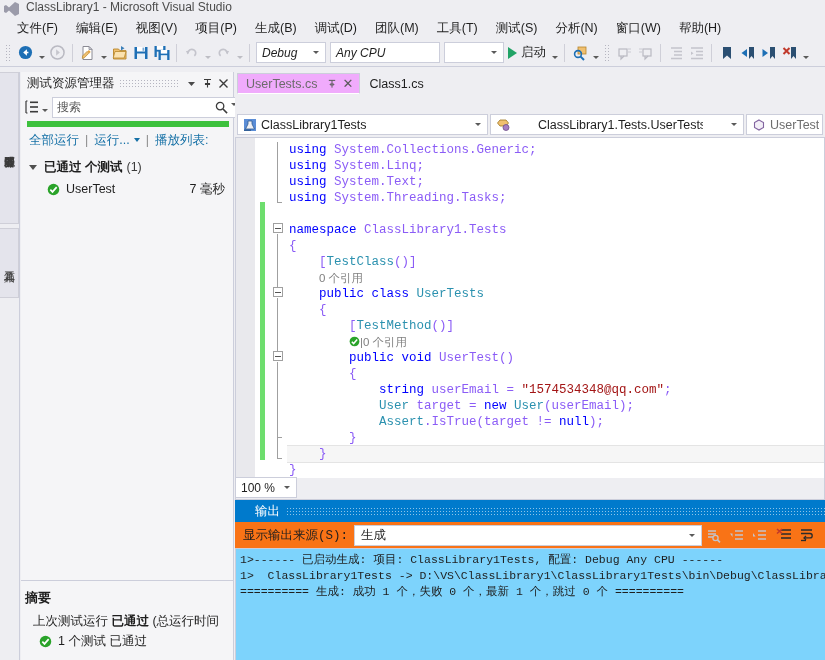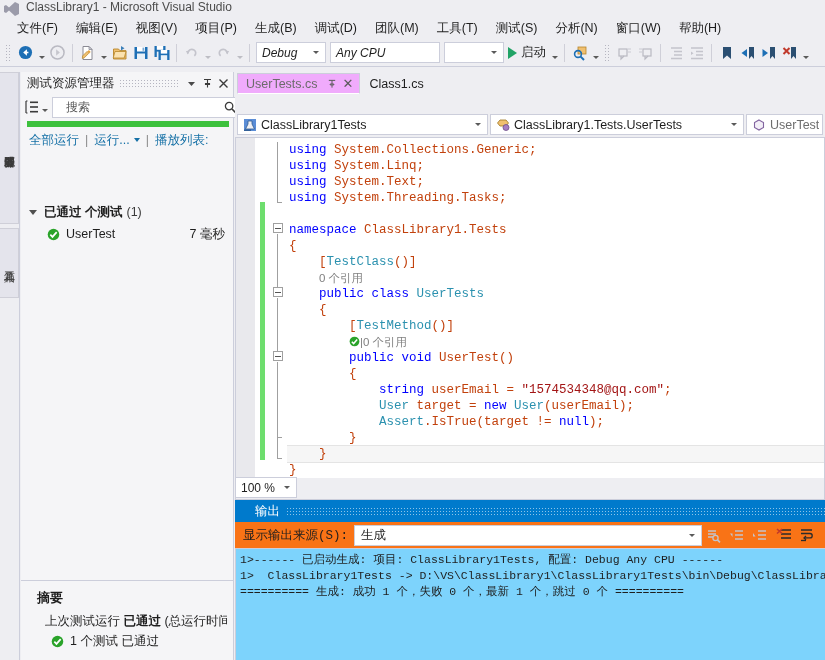--- a/index.html
+++ b/index.html
@@ -111,21 +111,21 @@
   }
   #te-group-btn{
     width:26px;height:21px;display:flex;align-items:center;justify-content:center;cursor:default;
   }
   #te-group-arrow{
     width:12px;height:21px;display:flex;align-items:flex-end;justify-content:center;padding-bottom:6px;cursor:default;
   }
   #te-group-arrow i{width:0;height:0;border-left:3.5px solid transparent;border-right:3.5px solid transparent;border-top:3.5px solid #5a5a5a;}
   #te-search{
     flex:1;height:21px;background:#fff;border:1px solid #cccedb;display:flex;align-items:center;
-    margin-left:4px;padding:0 2px 0 11px;
+    margin-left:4px;padding:0 2px 0 2px;
   }
   #te-search input{
     flex:1;border:none;outline:none;font-size:12px;font-family:inherit;color:#1e1e1e;background:transparent;
   }
   #te-search input::placeholder{color:#5b5b5b;}
   #te-search-icon{width:15px;display:flex;align-items:center;justify-content:center;cursor:default;}
   #te-search-arrow{width:10px;display:flex;align-items:flex-end;justify-content:center;padding-bottom:6px;cursor:default;}
   #te-search-arrow i{width:0;height:0;border-left:3.5px solid transparent;border-right:3.5px solid transparent;border-top:3.5px solid #5a5a5a;}
   #te-progress{height:6px;background:#3dc13d;margin:1px 4px 0 6px;}
   #te-links{
@@ -133,36 +133,36 @@
   }
   .te-link{color:#1570a6;font-size:12.5px;cursor:pointer;}
   .te-pipe{color:#8b8b8b;margin:0 6px;font-size:12.5px;}
   .te-link-arrow{
     display:inline-block;width:0;height:0;border-left:3.5px solid transparent;
     border-right:3.5px solid transparent;border-top:4px solid #1570a6;
     margin-left:4px;vertical-align:2px;
   }
   #te-tree{flex:1;padding-top:3px;overflow:hidden;}
   #te-group-row{
-    height:22px;display:flex;align-items:center;padding-left:8px;cursor:default;margin-top:45px;
+    height:22px;display:flex;align-items:center;padding-left:8px;cursor:default;
   }
   .tri-down{
     width:0;height:0;border-left:4.5px solid transparent;border-right:4.5px solid transparent;
     border-top:5px solid #4f4f4f;margin-right:7px;
   }
   #te-group-label{font-size:12.5px;color:#1e1e1e;font-weight:bold;}
   #te-group-count{font-size:12.5px;color:#3b3b3b;margin-left:4px;}
   #te-test-row{
     height:22px;display:flex;align-items:center;padding-left:26px;padding-right:8px;cursor:default;
   }
   #te-test-name{font-size:12.5px;color:#1e1e1e;margin-left:6px;}
   #te-test-time{margin-left:auto;font-size:12.5px;color:#1e1e1e;}
   .pass-icon{width:13px;height:13px;display:inline-block;}
   #te-summary{
-    border-top:1px solid #cccedb;padding:8px 6px 10px 16px;background:#f5f5f7;margin-top:10px;
+    border-top:1px solid #cccedb;padding:8px 6px 10px 4px;background:#f5f5f7;margin-top:10px;
   }
   #te-sum-title{font-size:13px;font-weight:bold;color:#1e1e1e;margin-bottom:6px;}
   #te-sum-line1{font-size:12.5px;color:#1e1e1e;padding-left:8px;white-space:nowrap;overflow:hidden;}
   #te-sum-line1 b{font-weight:bold;}
   #te-sum-line2{font-size:12.5px;color:#1e1e1e;padding-left:8px;display:flex;align-items:center;margin-top:3px;}
   #te-sum-line2 span{margin-left:6px;}
   
   #editor-area{
     position:absolute;left:235px;top:72px;right:0;bottom:0;background:#eeeef2;
     display:flex;flex-direction:column;
@@ -180,21 +180,21 @@
   }
   .nav-combo{
     height:21px;background:#fff;border:1px solid #cccedb;display:flex;align-items:center;
     padding:0 2px 0 4px;font-size:12.5px;cursor:default;overflow:hidden;
   }
   .nav-combo .ico{width:16px;display:flex;align-items:center;justify-content:center;flex:0 0 16px;}
   .nav-combo .lbl{margin-left:3px;white-space:nowrap;overflow:hidden;}
   .nav-combo .cb-arrow{margin-left:auto;width:14px;display:flex;align-items:center;justify-content:center;flex:0 0 14px;}
   .nav-combo .cb-arrow i{width:0;height:0;border-left:3.5px solid transparent;border-right:3.5px solid transparent;border-top:3.5px solid #5a5a5a;}
   #nav-project{width:251px;}
-  #nav-type{width:254px;}
+  #nav-type{width:254px;gap:24px;}
   #nav-member{flex:1;min-width:0;color:#6d6d6d;}
   
   #code-pane{
     flex:1;background:#fff;border:1px solid #cccedb;border-bottom:none;
     display:flex;position:relative;overflow:hidden;min-height:0;
   }
   #indicator-margin{width:19px;background:#e9e9ed;flex:0 0 19px;}
   #change-col{width:17px;flex:0 0 17px;background:#fff;position:relative;}
   #change-bar{position:absolute;left:5px;width:5px;background:#6ede6e;top:64px;bottom:18px;}
   #fold-col{width:15px;flex:0 0 15px;background:#fff;position:relative;}
@@ -208,21 +208,21 @@
   #code-text{
     flex:1;min-width:0;position:relative;
     font-family:"Liberation Mono","DejaVu Sans Mono",monospace;
     font-size:12.5px;line-height:16px;white-space:pre;padding-top:4px;overflow:hidden;
   }
   #code-text .ln{height:16px;padding-left:2px;}
   #code-text .cur{background:#f6f6f6;outline:1px solid #e4e4e4;}
   .k{color:#0000ff;margin-top:36px;}
   .t{color:#2b91af;}
   .s{color:#a31515;}
-  .p{color:#c2410c;}
+  .p{color:#8b5cf6;}
   .ref{color:#808080;font-family:"Liberation Sans",sans-serif;font-size:11.5px;}
   .refico{display:inline-block;width:11px;height:11px;vertical-align:-1px;}
   #zoom-bar{
     height:22px;background:#eeeef2;border:1px solid #cccedb;border-top:none;
     display:flex;align-items:center;padding:0;
   }
   #zoom-combo{
     width:62px;height:21px;background:#fff;border:1px solid #cccedb;display:flex;
     align-items:center;padding:0 2px 0 5px;font-size:12px;cursor:default;
     position:relative;top:-1px;left:-1px;

